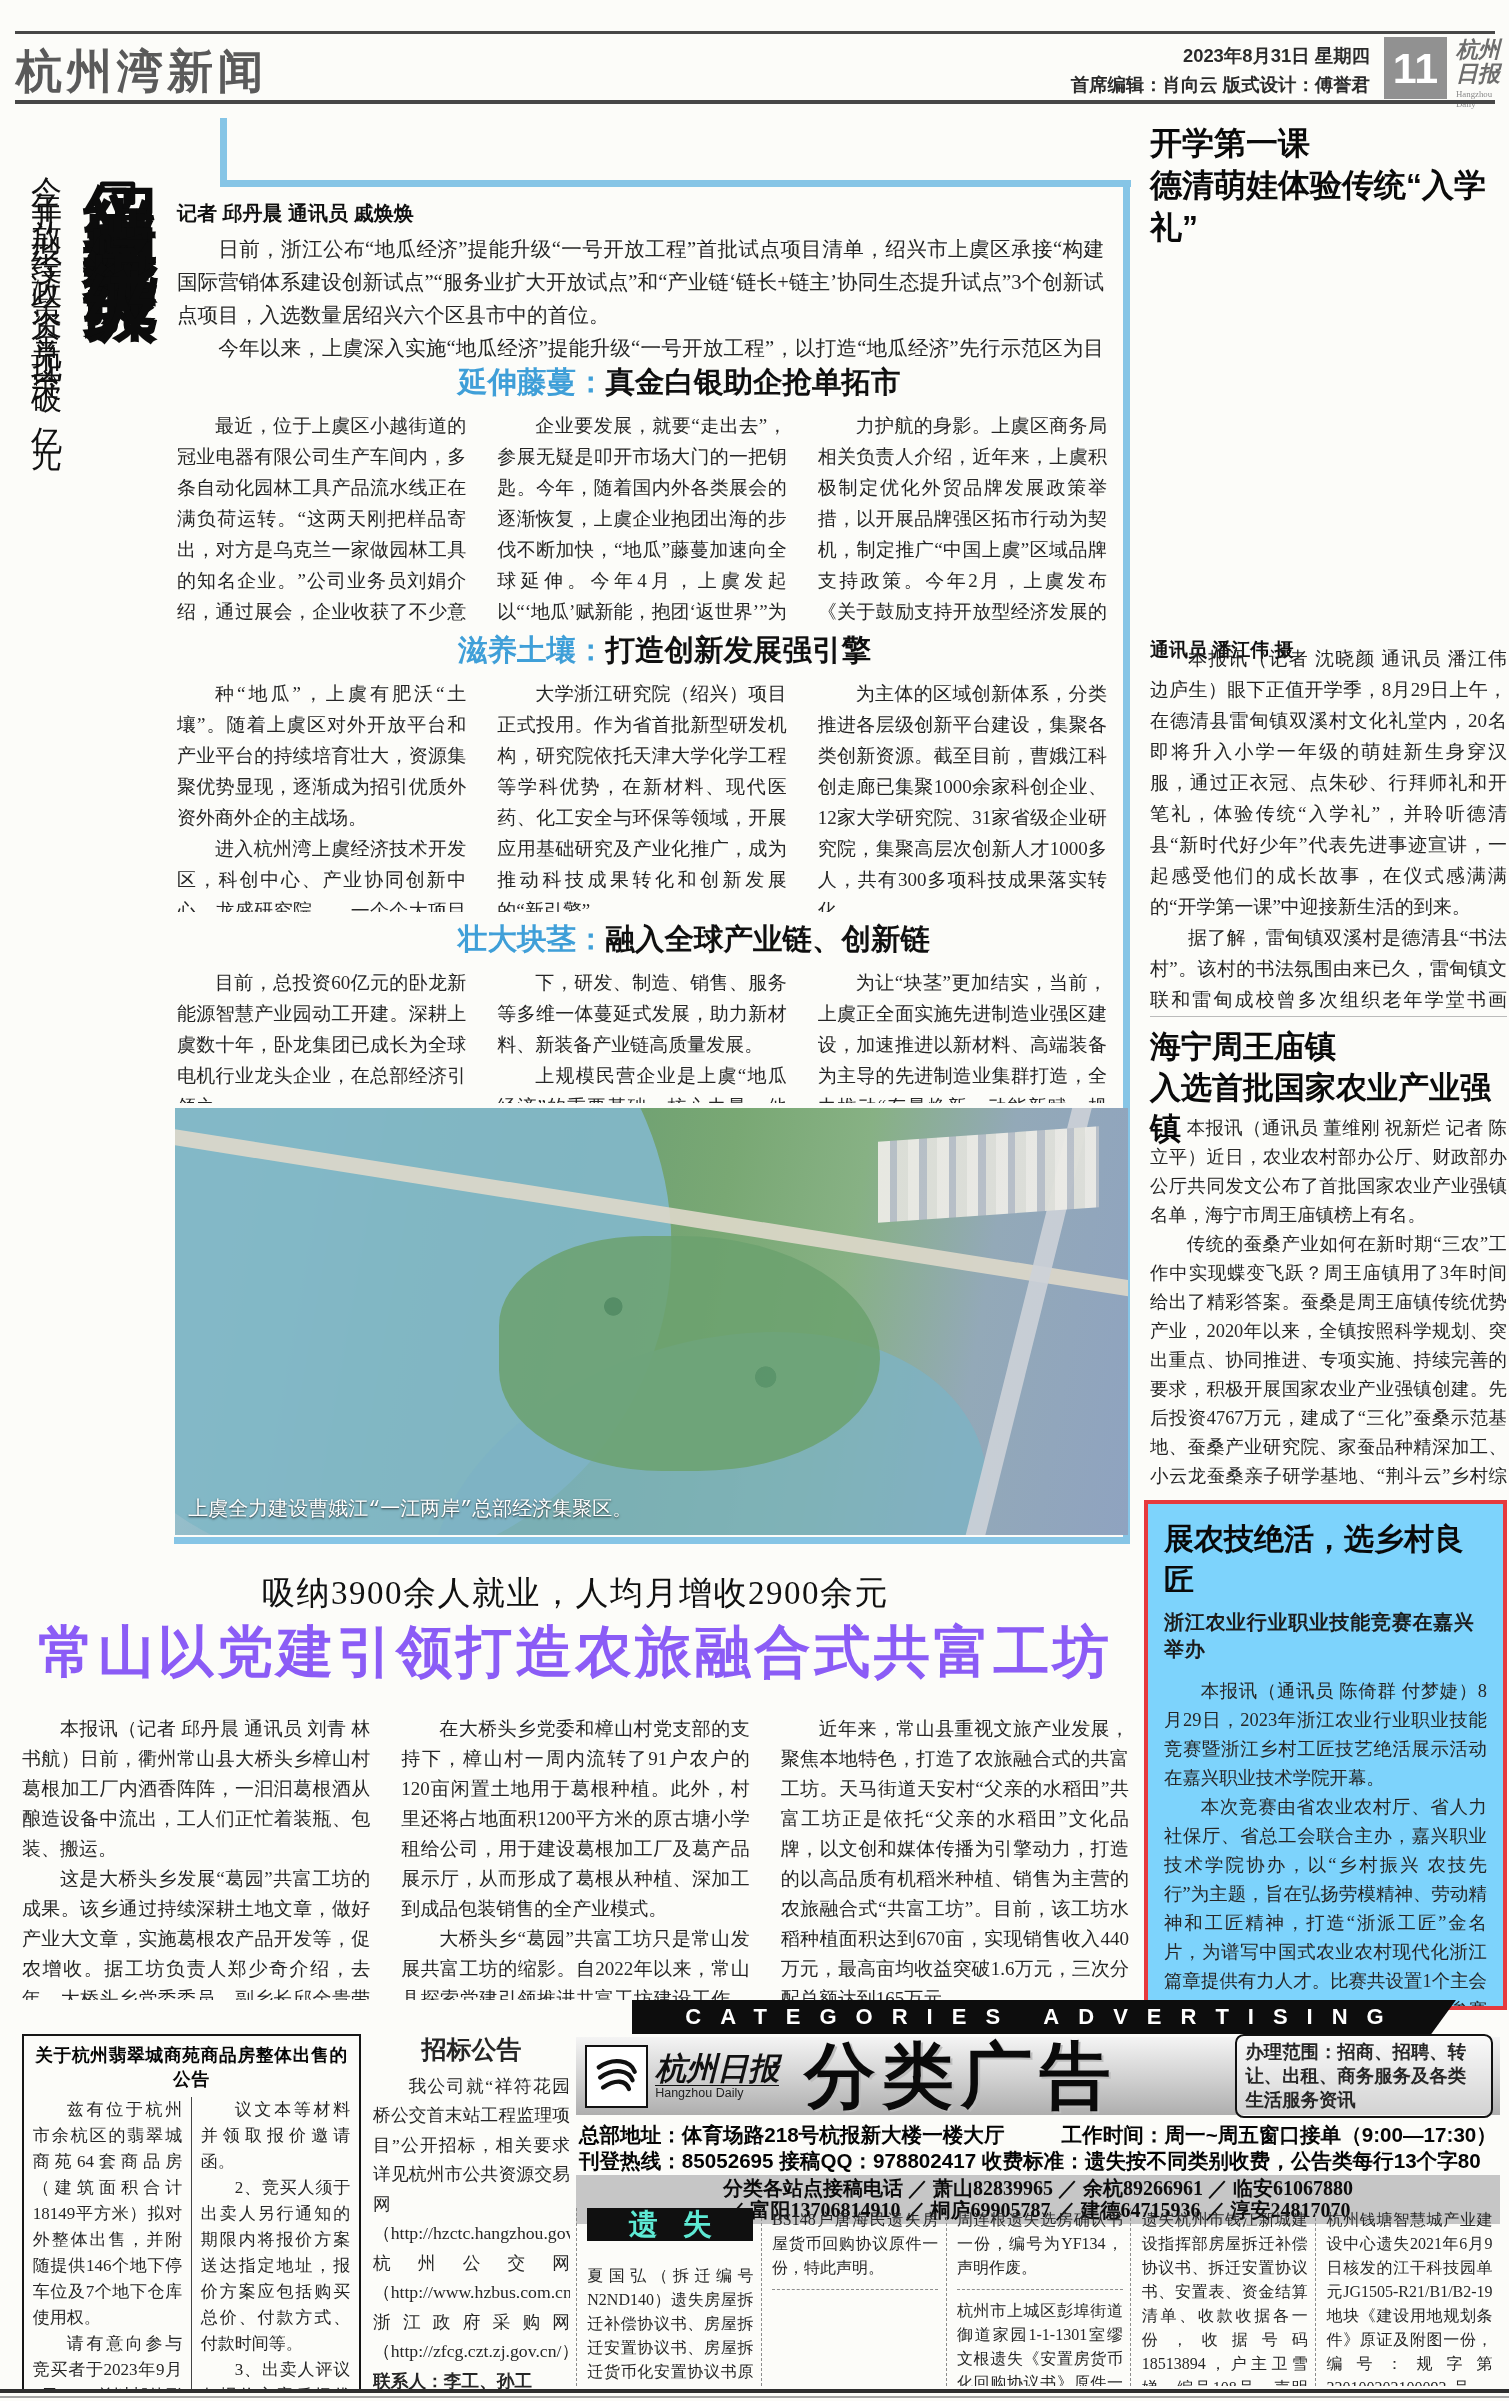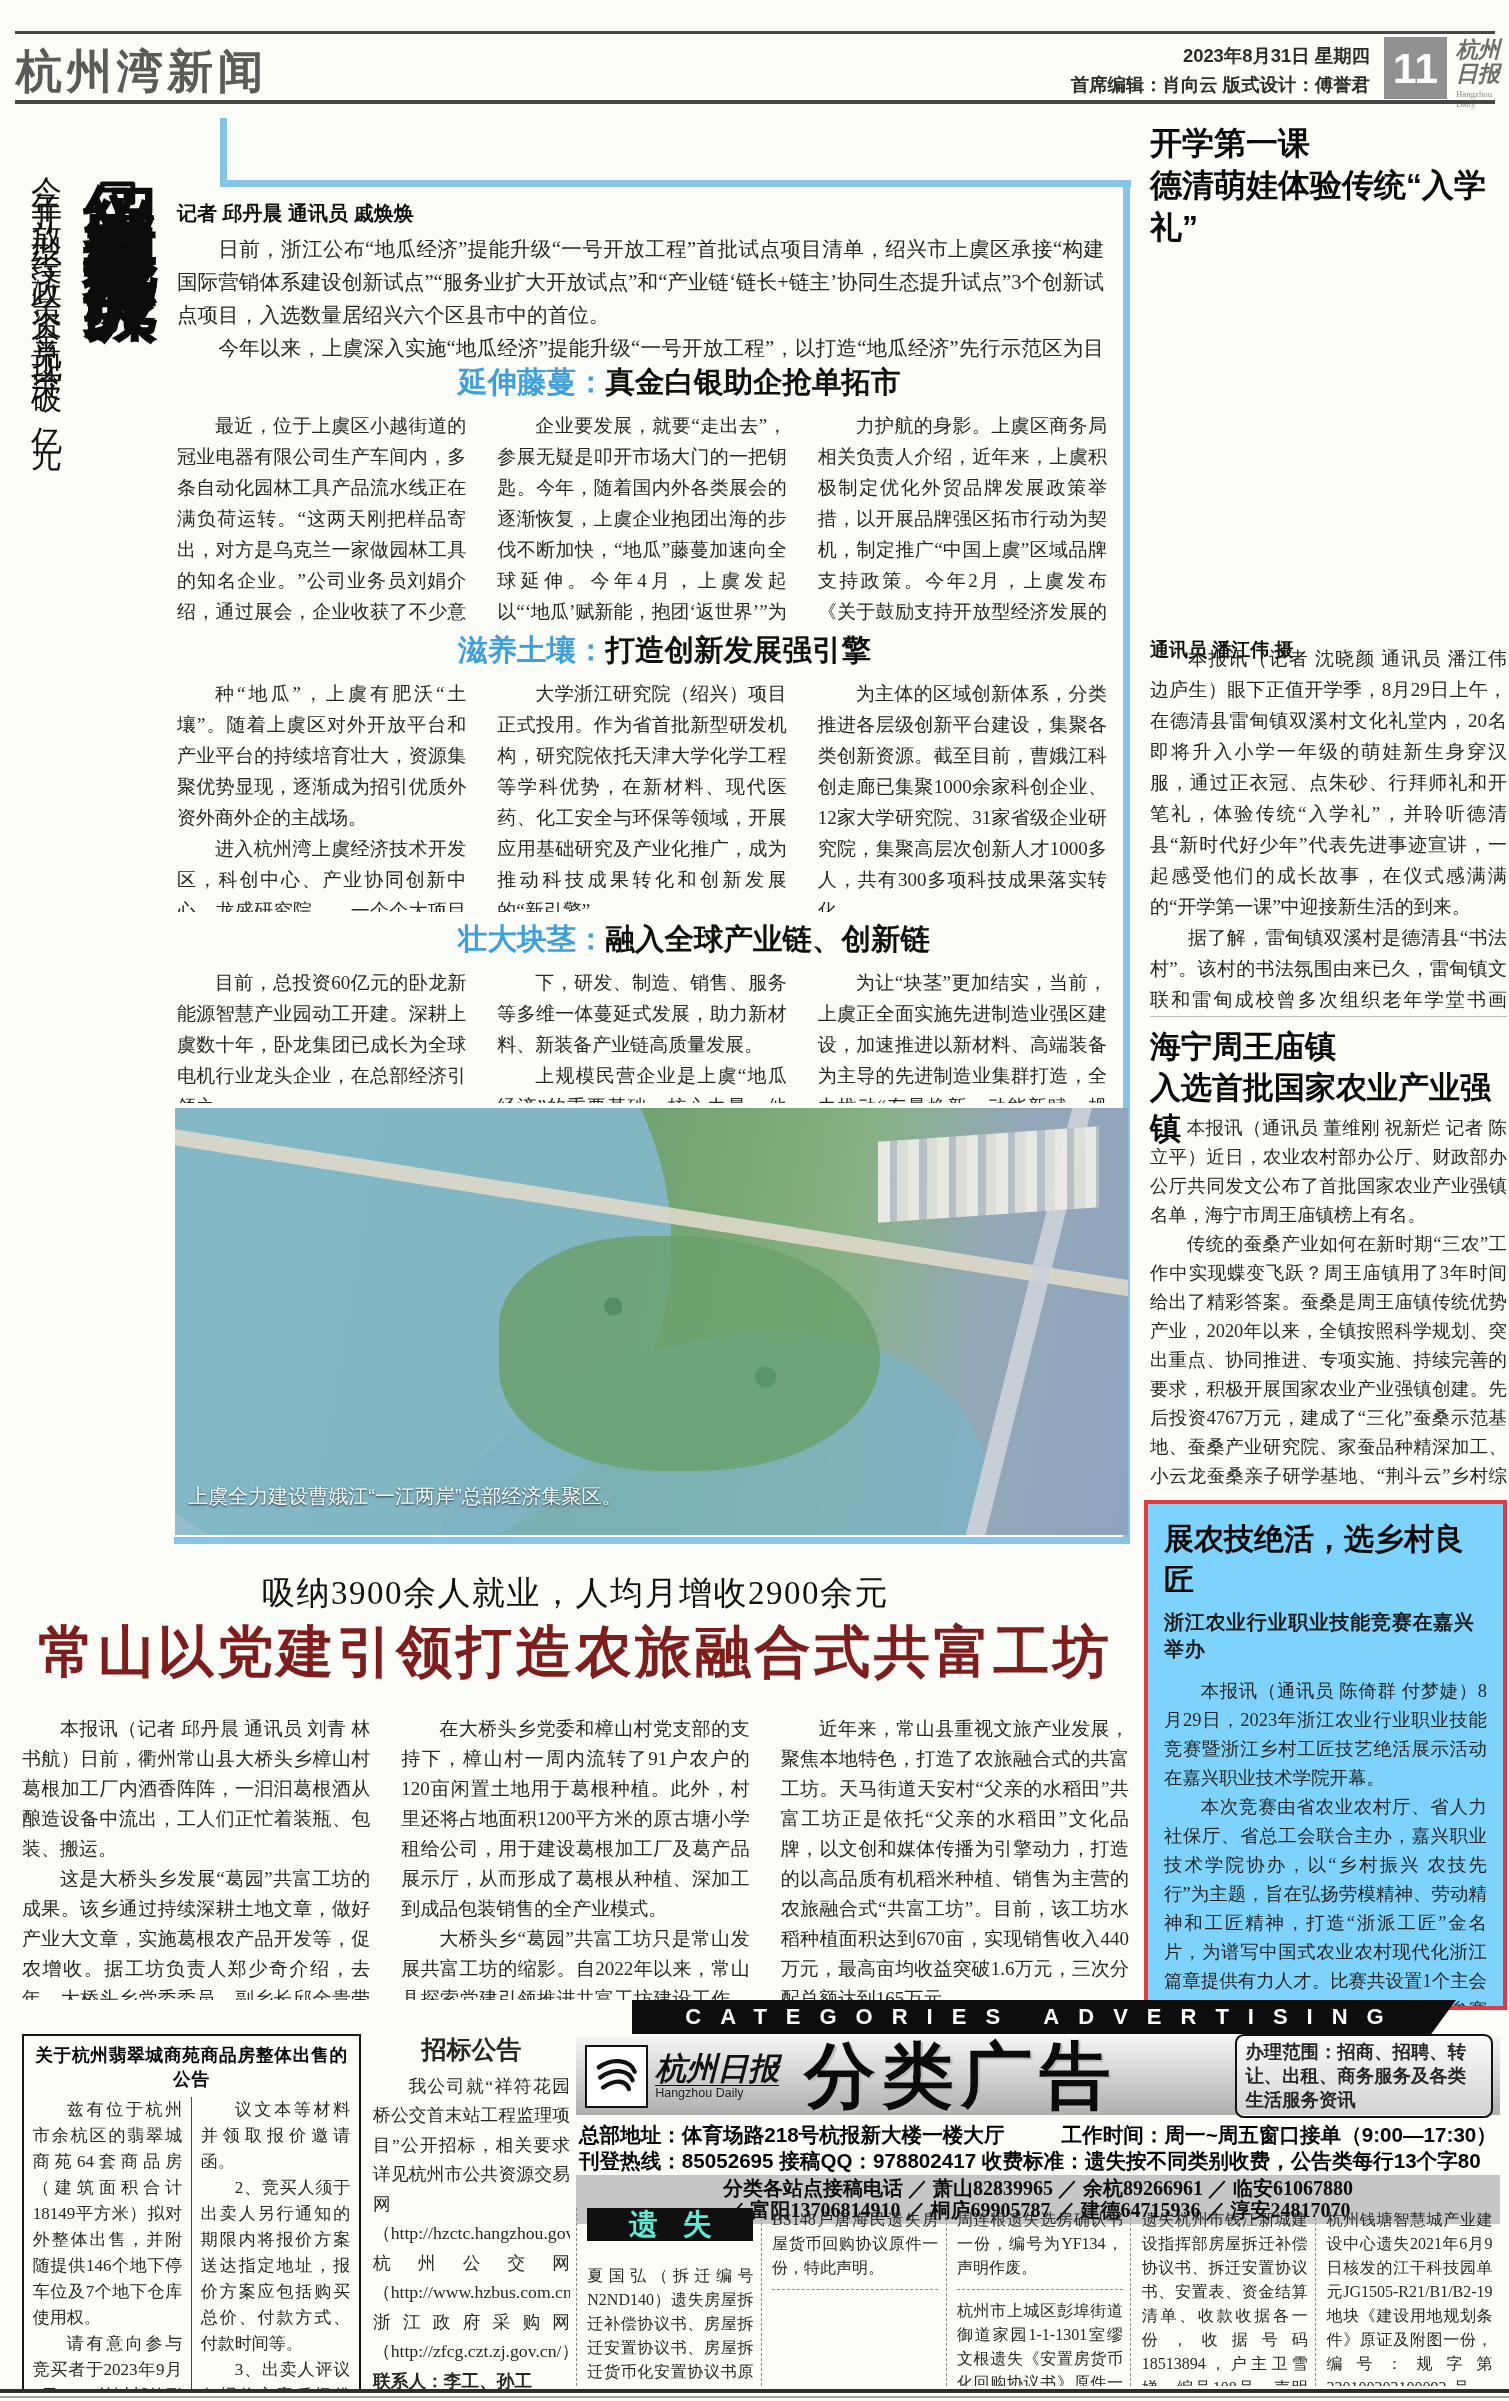--- a/index.html
+++ b/index.html
@@ -39,21 +39,21 @@
   .p1-bldg { position:absolute; right:3%; top:6%; width:221px; height:81px;
              background:repeating-linear-gradient(90deg,#ecebe6 0 11.8px,#b9c0c9 11.8px 19px,#dfe0da 19px 29.5px); transform:skewY(-4deg); opacity:.95; }
   .p1-green { position:absolute; left:34%; top:30%; width:40%; height:55%;
               background:radial-gradient(circle at 30% 30%, #4e8757 0 8.8px, transparent 9.6px),
                          radial-gradient(circle at 70% 60%, #56905e 0 10.3px, transparent 11px),
                          #6ca26f; border-radius:40% 55% 50% 45%; opacity:.85; }
   .photo-caption { color:#fff; font-size:20px; font-family:"Liberation Sans",sans-serif; text-shadow:0 0.7px 2.2px rgba(0,0,0,.8); }
 
   
   .mid-kicker { text-align:center; font-size:33px; color:#111; letter-spacing:1.5px; }
-  .mid-head { text-align:center; font-family:"Liberation Sans",sans-serif; font-weight:900; font-size:56px; letter-spacing:3.7px; color:#7f1d1d; }
+  .mid-head { text-align:center; font-family:"Liberation Sans",sans-serif; font-weight:900; font-size:56px; letter-spacing:3.7px; color:#8b5cf6; }
 
   
   .ra-head { font-family:"Liberation Sans",sans-serif; font-weight:900; font-size:32px; line-height:42px; color:#0a0a0a; }
   .photo2 { background:linear-gradient(180deg,#8a4a2e 0%,#a85c33 30%,#b06436 62%,#7d452a 100%); overflow:hidden; }
   .p2-banner { position:absolute; left:5%; top:11.8px; width:90%; height:26.5px; background:#9e1016; color:#ffd34d;
                font-size:14px; letter-spacing:1.5px; display:flex; align-items:center; justify-content:center;
                font-family:"Liberation Sans",sans-serif; font-weight:bold; white-space:nowrap; overflow:hidden; }
   .p2-screen { position:absolute; top:66px; width:47px; height:34px; background:#23231f; border:2.2px solid #5a3a22; }
   .p2-backdrop { position:absolute; left:21%; top:77px; width:58%; height:116px; background:#f3f1ea; box-shadow:0 0 0 2.2px #d8d2c4; text-align:center; padding-top:13.3px; }
   .p2-bd-line { color:#c02522; font-weight:bold; font-size:15.5px; letter-spacing:0.7px; }
@@ -190,21 +190,21 @@
       </div>
   </div>
 
   <div class="abs photo1" style="left:175px;top:1108px;width:953px;height:427px;">
     <div class="p1-river"></div>
     <div class="p1-river2"></div>
     <div class="p1-green"></div>
     <div class="p1-road"></div>
     <div class="p1-road2"></div>
     <div class="p1-bldg"></div>
-    <div class="abs photo-caption" style="left:13.3px;bottom:25px;">上虞全力建设曹娥江“一江两岸”总部经济集聚区。</div>
+    <div class="abs photo-caption" style="left:13.3px;bottom:13px;font-family:Liberation Mono, monospace;">上虞全力建设曹娥江“一江两岸”总部经济集聚区。</div>
   </div>
 
   <div class="abs mid-kicker" style="left:22px;top:1571px;width:1107px;">吸纳3900余人就业，人均月增收2900余元</div>
   <div class="abs mid-head" style="left:22px;top:1615px;width:1107px;">常山以党建引领打造农旅融合式共富工坊</div>
   <div class="abs colrow hideover" style="left:22px;top:1714px;width:1107px;height:286px;">
     <div class="colflow just" style="line-height:30px;">
         <p>本报讯（记者 邱丹晨 通讯员 刘青 林书航）日前，衢州常山县大桥头乡樟山村葛根加工厂内酒香阵阵，一汩汩葛根酒从酿造设备中流出，工人们正忙着装瓶、包装、搬运。</p>
         <p>这是大桥头乡发展“葛园”共富工坊的成果。该乡通过持续深耕土地文章，做好产业大文章，实施葛根农产品开发等，促农增收。据工坊负责人郑少奇介绍，去年，大桥头乡党委委员、副乡长邱金贵带着村里多位退伍军人前往江西绿色生态葛研究所考察，确定意向后，成立了常山县荣军添彩农业开发有限公司，采取“党支部+公司+第三方+农户”的发展模式，走出一条“党支部引着走，公司带着走，第三方帮着走，农户跟着走”的产业发展新路子。</p>
       </div>
     <div class="colflow just" style="line-height:30px;">

